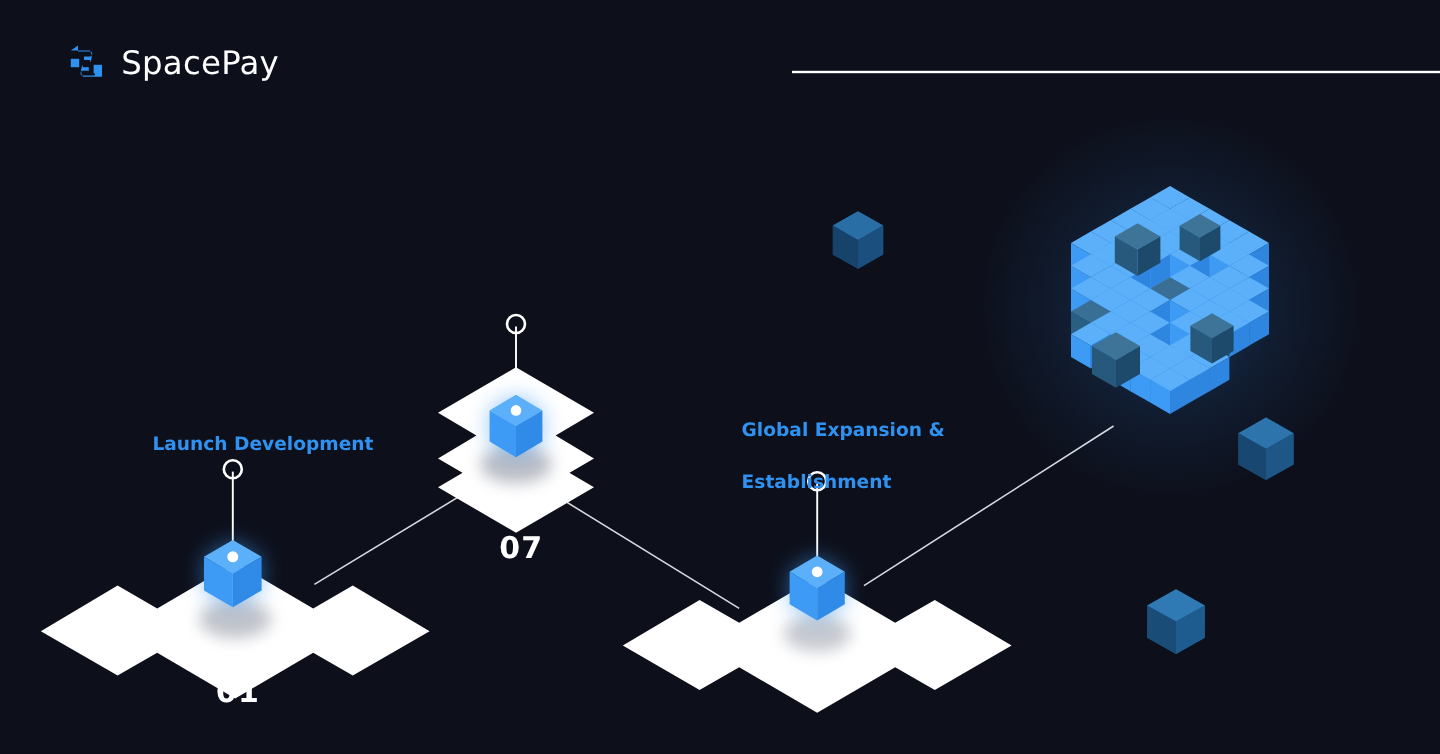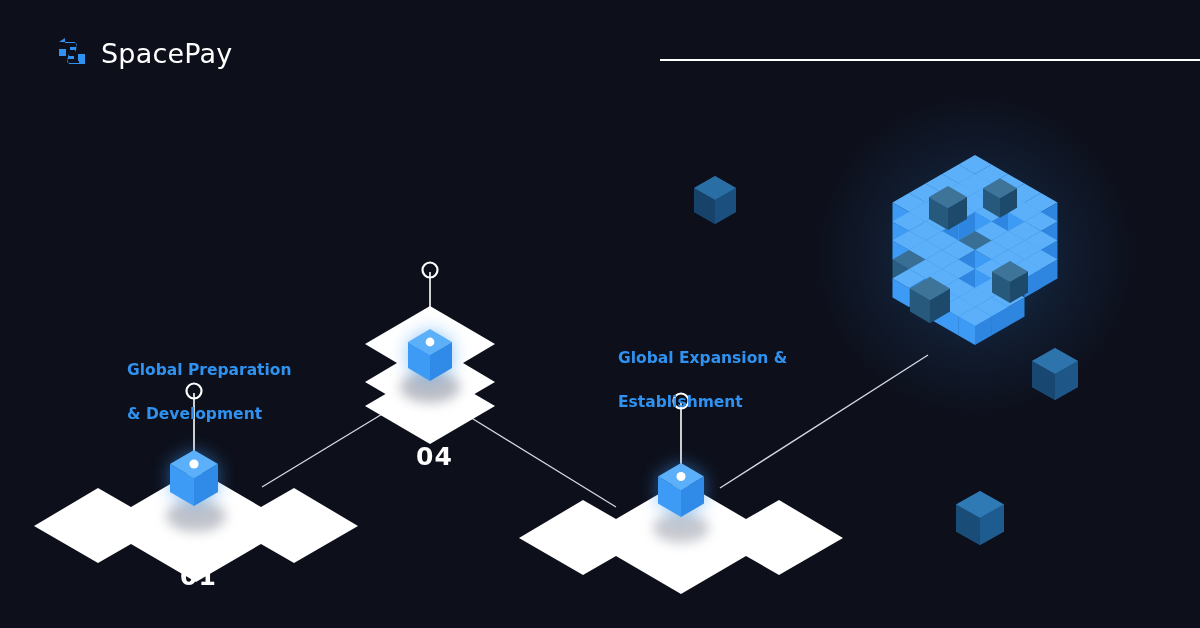--- a/index.html
+++ b/index.html
@@ -619,25 +619,24 @@
       <rect x="4" y="13" width="7" height="7" fill="#2f92f0"></rect>
       <rect x="14" y="14" width="6" height="6" fill="#0d0f1a"></rect>
       <rect x="23" y="18" width="7" height="7" fill="#2f92f0"></rect>
     </svg>
     <span class="brand-name">SpacePay</span>
   </div>
 
   <div class="title-rule"></div>
 
   <div class="ms-label" style="left:127px;top:337px;">
-    <div>Global Preparation</div>
-    <div>&amp; Development</div>
+    <div>Launch Development</div>
   </div>
   <div class="ms-label" style="left:618px;top:325px;">
     <div>Global Expansion &amp;</div>
     <div>Establishment</div>
   </div>
 
   <div class="ms-num" style="left:180px;top:562px;">01</div>
-  <div class="ms-num" style="left:416px;top:442px;">04</div>
+  <div class="ms-num" style="left:416px;top:442px;">07</div>
   <div class="ms-num" style="left:666px;top:553px;">02</div>
 
 </div>
 
 </body></html>

